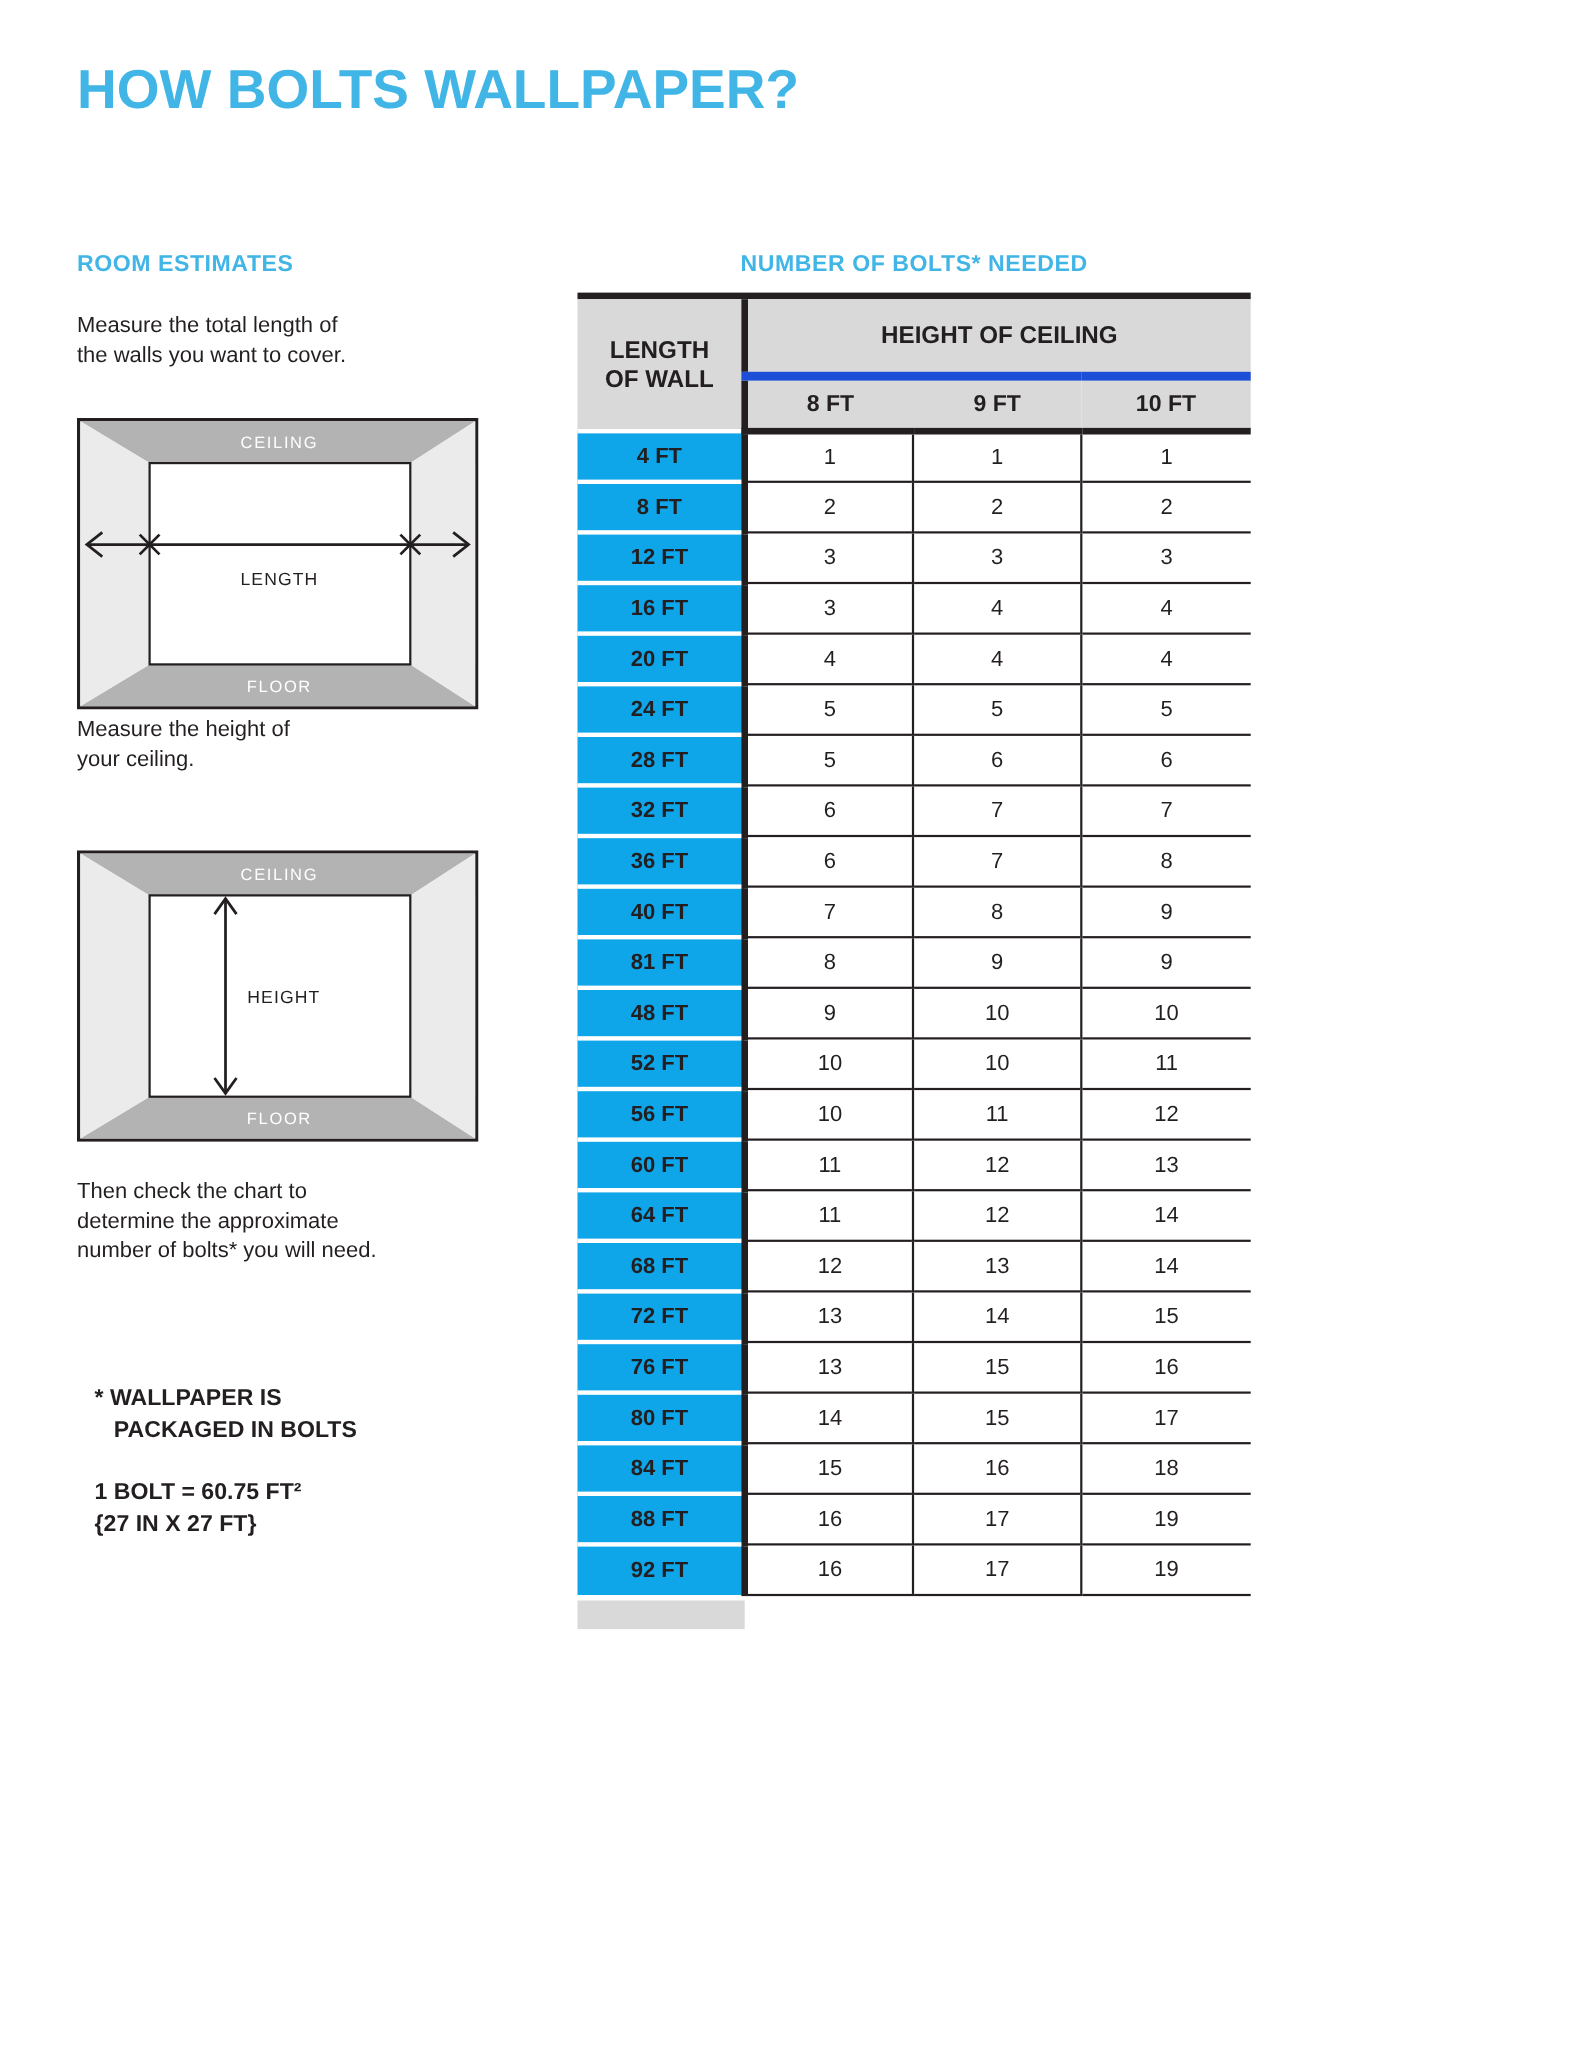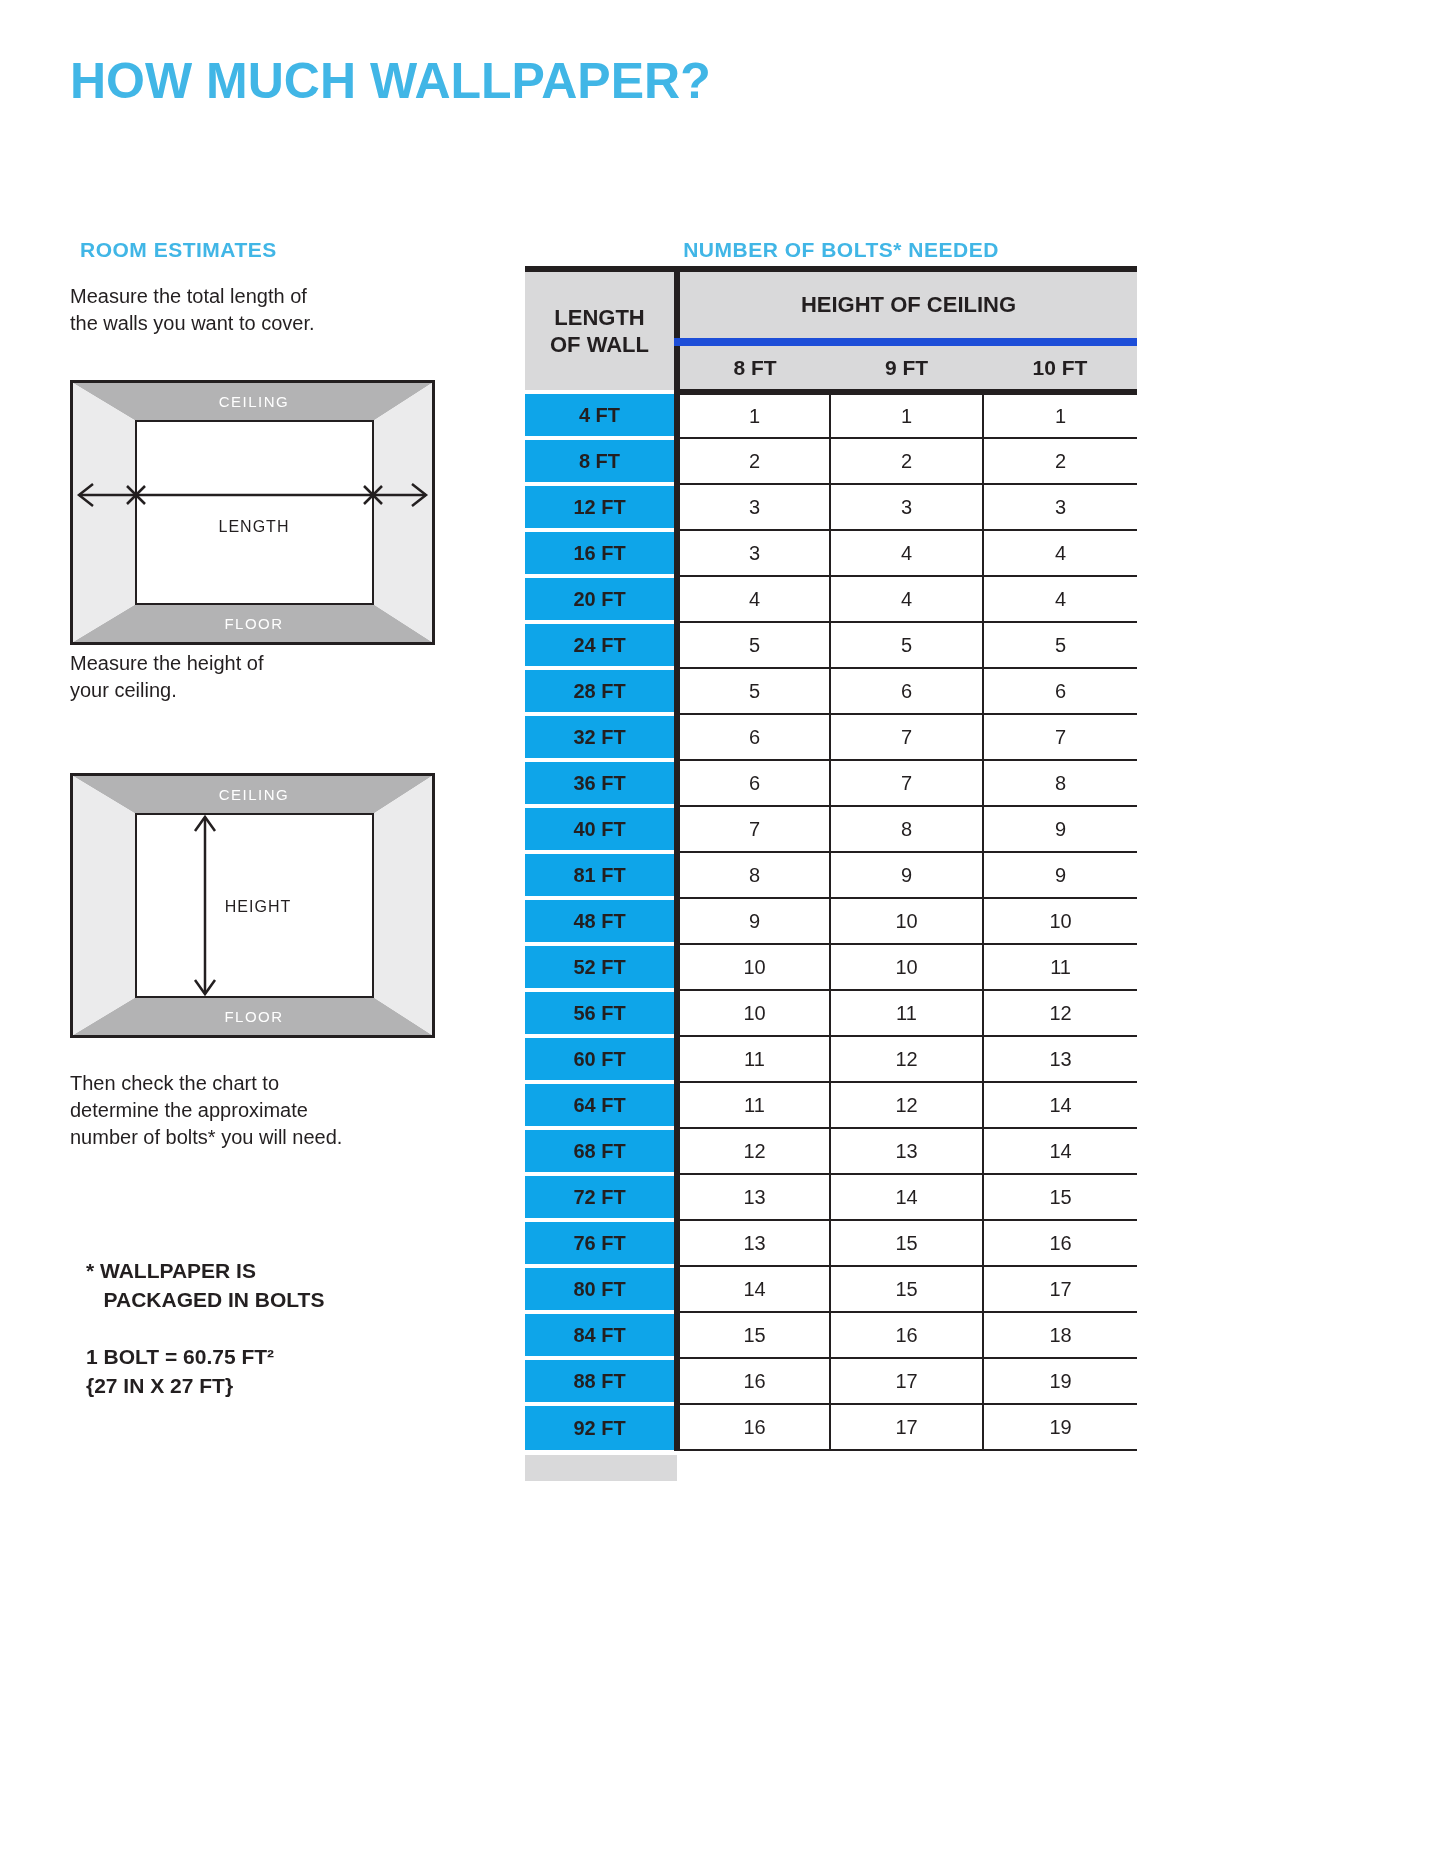--- a/index.html
+++ b/index.html
@@ -2,21 +2,21 @@
 <html><head>
 <meta charset="utf-8">
 <style>
   * { box-sizing: border-box; }
   html, body { margin: 0; padding: 0; background: #ffffff; }
   body { font-family: "Liberation Sans", sans-serif; color: #231f20; }
   .page { position: relative; width: 1445px; height: 1870px; background: #ffffff; overflow: hidden; }
 
   .title { position: absolute; left: 70px; top: 52px; margin: 0; font-size: 50px; font-weight: 700; color: #41b6e6; letter-spacing: 0px; }
 
-  .section-h { position: absolute; margin: 10px; font-size: 21px; font-weight: 700; color: #41b6e6; letter-spacing: 0.5px; }
+  .section-h { position: absolute; margin: 0; font-size: 21px; font-weight: 700; color: #41b6e6; letter-spacing: 0.5px; }
   #room-estimates-heading { left: 70px; top: 228px; }
   #bolts-heading { left: 525px; top: 228px; width: 612px; text-align: center; }
 
   .para { position: absolute; margin: 0; font-size: 20px; line-height: 1.35; white-space: pre-line; }
   #p-length { left: 70px; top: 283px; }
   #p-height { left: 70px; top: 650px; }
   #p-chart  { left: 70px; top: 1070px; }
 
   .note { position: absolute; margin: 16px; font-size: 21px; font-weight: 700; line-height: 1.4; white-space: pre-wrap; }
   #note-bolts { left: 70px; top: 1240px; }
@@ -47,21 +47,21 @@
   tbody tr:first-child td.val { border-top: none; }
   tbody tr:last-child td.val { border-bottom: 2px solid #231f20; }
 
   .label-footer { width: 152px; height: 26px; margin-top: 4px; background: #d9d9da; }
 </style>
 </head>
 <body>
 
 <div class="page">
 
-  <h1 class="title">HOW MUCH WALLPAPER?</h1>
+  <h1 class="title">HOW BOLTS WALLPAPER?</h1>
 
   <h2 class="section-h" id="room-estimates-heading">ROOM ESTIMATES</h2>
 
   <p class="para" id="p-length">Measure the total length of
 the walls you want to cover.</p>
 
   <svg class="diagram" id="diagram-length" viewBox="0 0 365 265">
     <rect x="1.5" y="1.5" width="362" height="262" fill="#ffffff" stroke="#231f20" stroke-width="3"></rect>
     <polygon points="3,3 362,3 303,41 66,41" fill="#b3b3b4"></polygon>
     <polygon points="3,262 362,262 303,224 66,224" fill="#b3b3b4"></polygon>

